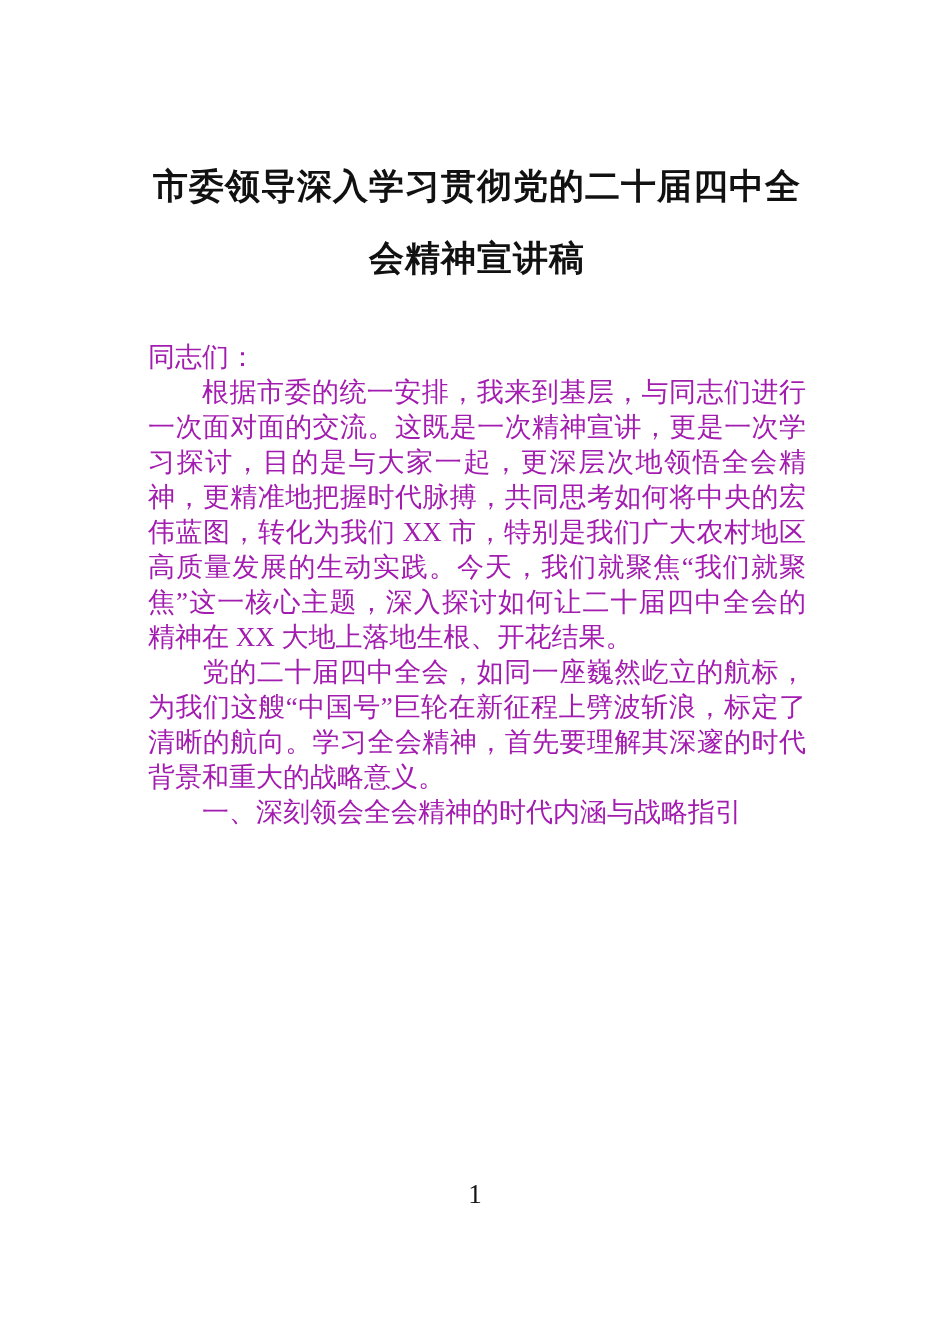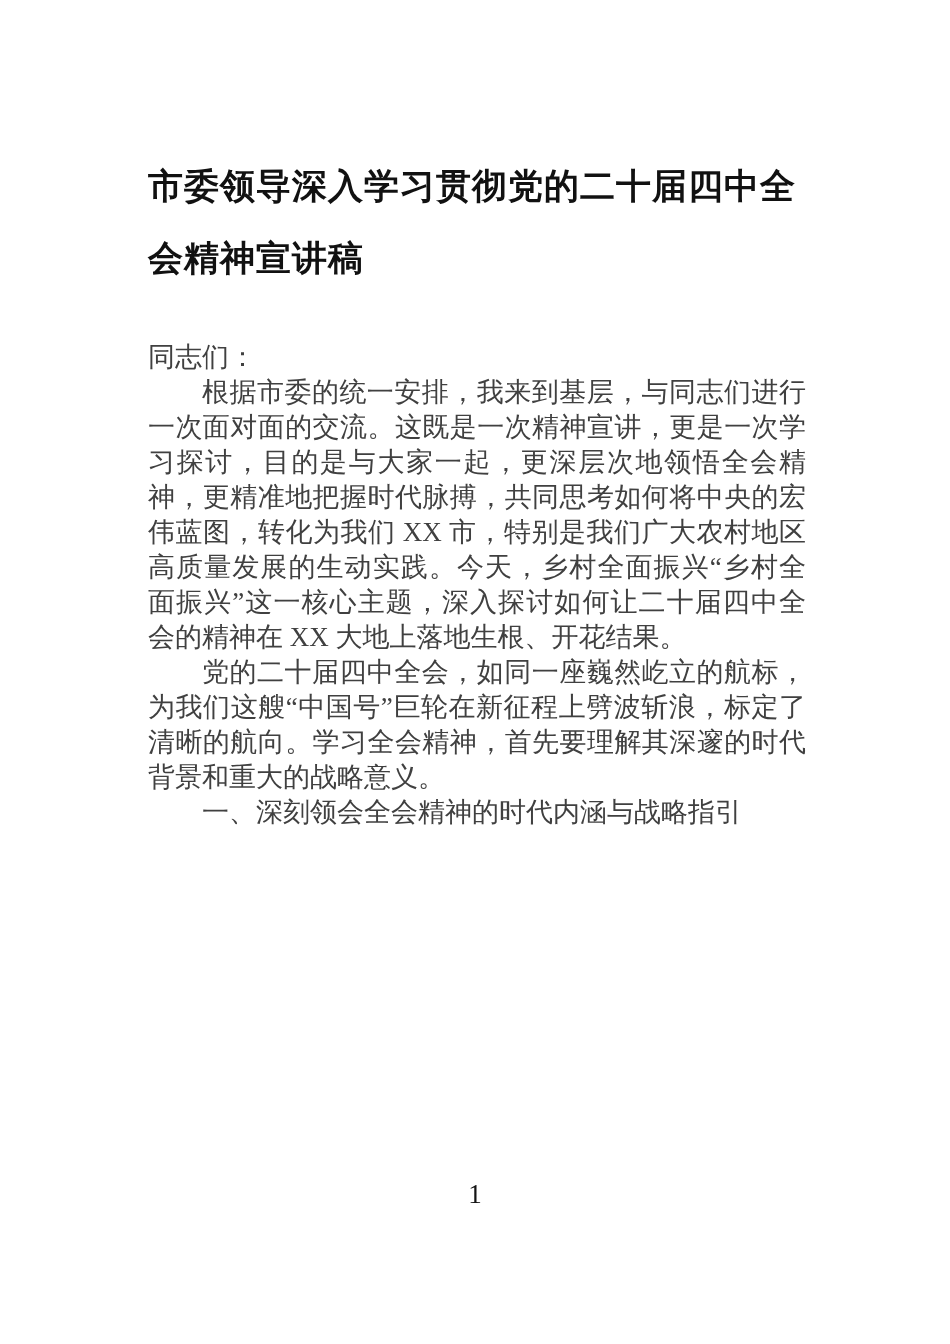--- a/index.html
+++ b/index.html
@@ -19,31 +19,31 @@
       font-family: "Liberation Serif", "DejaVu Serif", serif;
       overflow: hidden;
     }
     .doc-title {
       margin: 0 0 46px 0;
       font-family: "Liberation Sans", "DejaVu Sans", sans-serif;
       font-weight: 700;
       font-size: 35px;
       line-height: 72px;
       letter-spacing: 1px;
-      text-align: left;
+      text-align: center;
       color: #111111;
     }
     .doc-body p {
       margin: 0;
       font-size: 27px;
       line-height: 35px;
       text-align: justify;
       text-justify: inter-ideograph;
       word-break: break-all;
-      color: #404040;
+      color: #a21caf;
     }
     .doc-body p.indent {
       text-indent: 2em;
     }
     .page-number {
       position: absolute;
       left: 0;
       right: 0;
       top: 1178px;
       text-align: center;
@@ -55,20 +55,20 @@
   </style>
 </head>
 <body>
 
 <div class="page">
 
   <h1 class="doc-title">市委领导深入学习贯彻党的二十届四中全会精神宣讲稿</h1>
 
   <div class="doc-body">
     <p>同志们：</p>
-    <p class="indent">根据市委的统一安排，我来到基层，与同志们进行一次面对面的交流。这既是一次精神宣讲，更是一次学习探讨，目的是与大家一起，更深层次地领悟全会精神，更精准地把握时代脉搏，共同思考如何将中央的宏伟蓝图，转化为我们 XX 市，特别是我们广大农村地区高质量发展的生动实践。今天，乡村全面振兴“乡村全面振兴”这一核心主题，深入探讨如何让二十届四中全会的精神在 XX 大地上落地生根、开花结果。</p>
+    <p class="indent">根据市委的统一安排，我来到基层，与同志们进行一次面对面的交流。这既是一次精神宣讲，更是一次学习探讨，目的是与大家一起，更深层次地领悟全会精神，更精准地把握时代脉搏，共同思考如何将中央的宏伟蓝图，转化为我们 XX 市，特别是我们广大农村地区高质量发展的生动实践。今天，我们就聚焦“我们就聚焦”这一核心主题，深入探讨如何让二十届四中全会的精神在 XX 大地上落地生根、开花结果。</p>
     <p class="indent">党的二十届四中全会，如同一座巍然屹立的航标，为我们这艘“中国号”巨轮在新征程上劈波斩浪，标定了清晰的航向。学习全会精神，首先要理解其深邃的时代背景和重大的战略意义。</p>
     <p class="indent">一、深刻领会全会精神的时代内涵与战略指引</p>
   </div>
 
   <div class="page-number">1</div>
 
 </div>
 
 </body></html>

